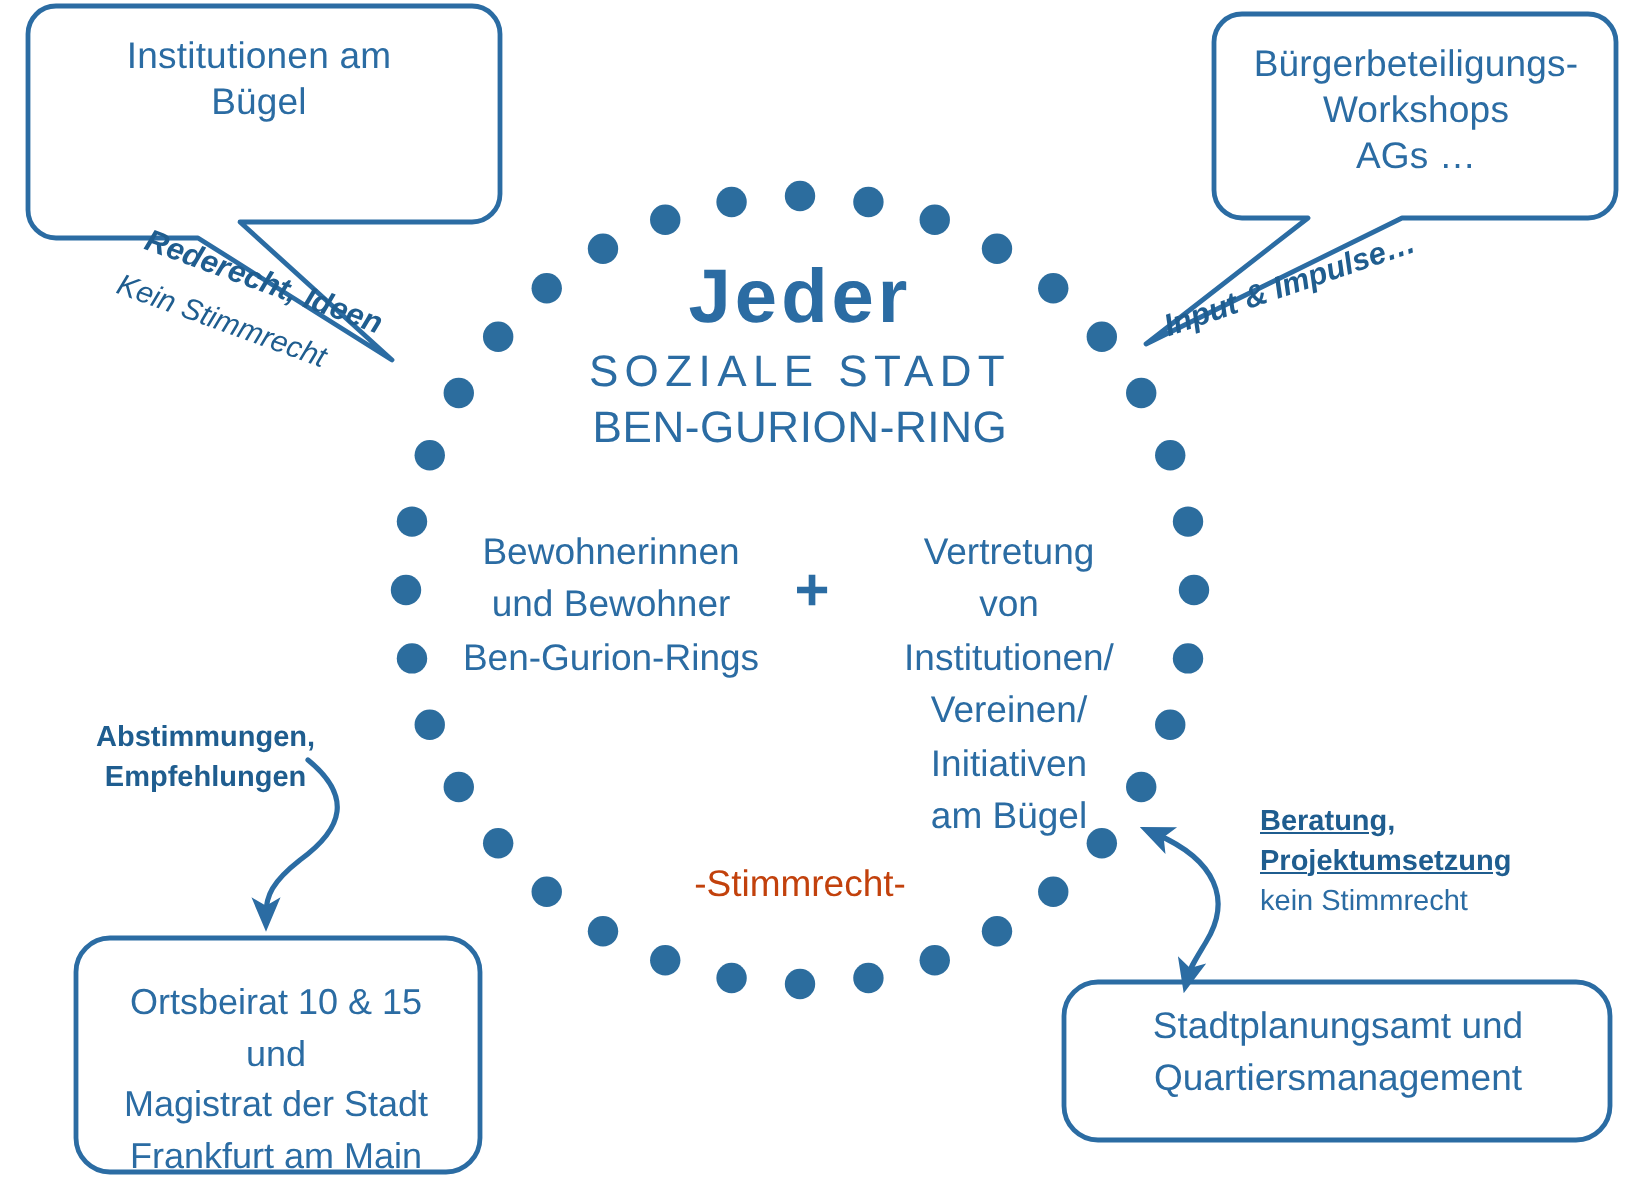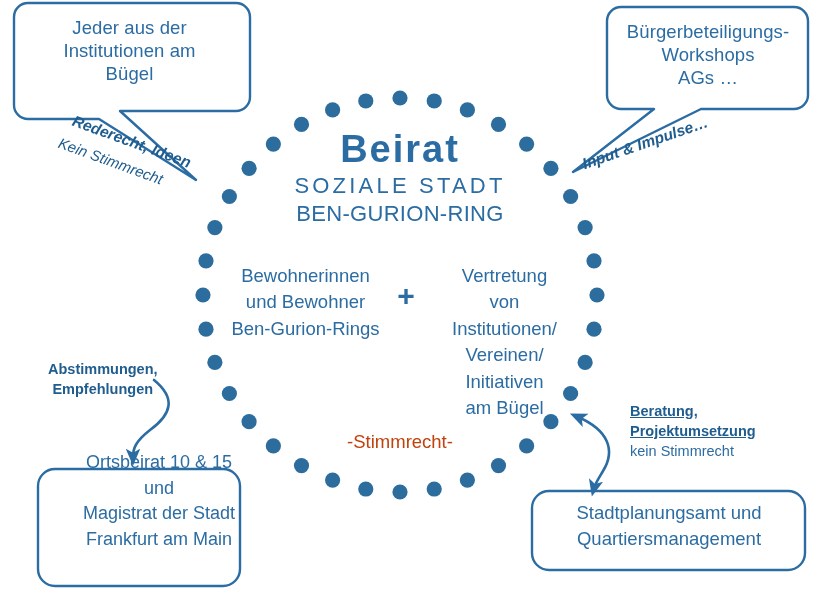--- a/index.html
+++ b/index.html
@@ -13,21 +13,21 @@
 
   .txtblock{position:absolute;color:#2b6ca3;text-align:center;line-height:1.25;}
 
   
   .bubble-text{font-size:18.5px;letter-spacing:.1px;}
   #bubble-tl-text{left:22px;top:16px;width:215px;}
   #bubble-tr-text{left:612px;top:20px;width:192px;}
 
   
   .box-text{font-size:18px;line-height:1.42;}
-  #box-bl-text{left:40px;top:450px;width:196px;margin-left:21px;}
+  #box-bl-text{left:40px;top:489px;width:196px;}
   #box-br-text{left:534px;top:500px;width:270px;font-size:18.5px;}
 
   
   #title-main{left:250px;top:126px;width:300px;font-size:38px;font-weight:bold;letter-spacing:2px;color:#2b6ca3;}
   #title-sub1{left:230px;top:172px;width:340px;font-size:22px;letter-spacing:3.2px;color:#2b6ca3;}
   #title-sub2{left:230px;top:200px;width:340px;font-size:22px;letter-spacing:.3px;color:#2b6ca3;}
 
   
   .col{font-size:18.5px;line-height:1.43;color:#2b6ca3;text-align:center;}
   #col-left{left:218px;top:263px;width:175px;}
@@ -117,37 +117,36 @@
     <rect x="38" y="469" width="202" height="117" rx="17" ry="17" fill="#ffffff" stroke="#2b6ca3" stroke-width="2.4"></rect>
 
     <rect x="532" y="491" width="273" height="79" rx="17" ry="17" fill="#ffffff" stroke="#2b6ca3" stroke-width="2.4"></rect>
 
     <path d="M154,380 C176,398 172,414 150,430 C136,441 133,448 133,457" fill="none" stroke="#2b6ca3" stroke-width="2.6" stroke-linecap="round" marker-end="url(#arrowhead)"></path>
 
     <path d="M578,417 C608,430 616,450 603,471 C597,481 595,484 594,488" fill="none" stroke="#2b6ca3" stroke-width="2.6" stroke-linecap="round" marker-end="url(#arrowhead)" marker-start="url(#arrowhead-start)"></path>
   </svg>
 
   <div class="txtblock bubble-text" id="bubble-tl-text">
-    <div>Jeder aus der</div>
     <div>Institutionen am</div>
     <div>Bügel</div>
   </div>
 
   <div class="txtblock bubble-text" id="bubble-tr-text">
     <div>Bürgerbeteiligungs-</div>
     <div>Workshops</div>
     <div>AGs …</div>
   </div>
 
   <div class="rot-label" id="lbl-rederecht">Rederecht, Ideen</div>
   <div class="rot-label" id="lbl-keinstimm1">Kein Stimmrecht</div>
 
   <div class="rot-label" id="lbl-input">Input &amp; Impulse…</div>
 
-  <div class="txtblock" id="title-main">Beirat</div>
+  <div class="txtblock" id="title-main">Jeder</div>
   <div class="txtblock" id="title-sub1">SOZIALE STADT</div>
   <div class="txtblock" id="title-sub2">BEN-GURION-RING</div>
 
   <div class="txtblock col" id="col-left">
     <div>Bewohnerinnen</div>
     <div>und Bewohner</div>
     <div>Ben-Gurion-Rings</div>
   </div>
 
   <div class="txtblock" id="plus-sign">+</div>

